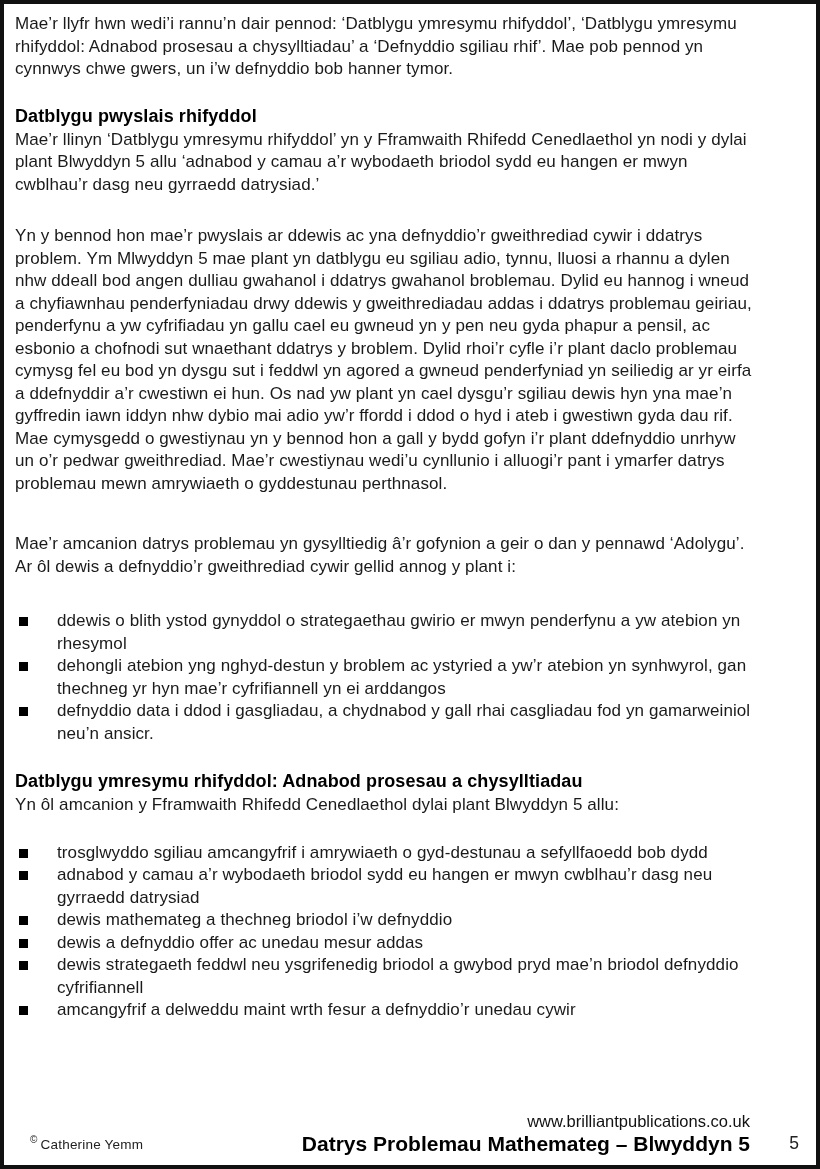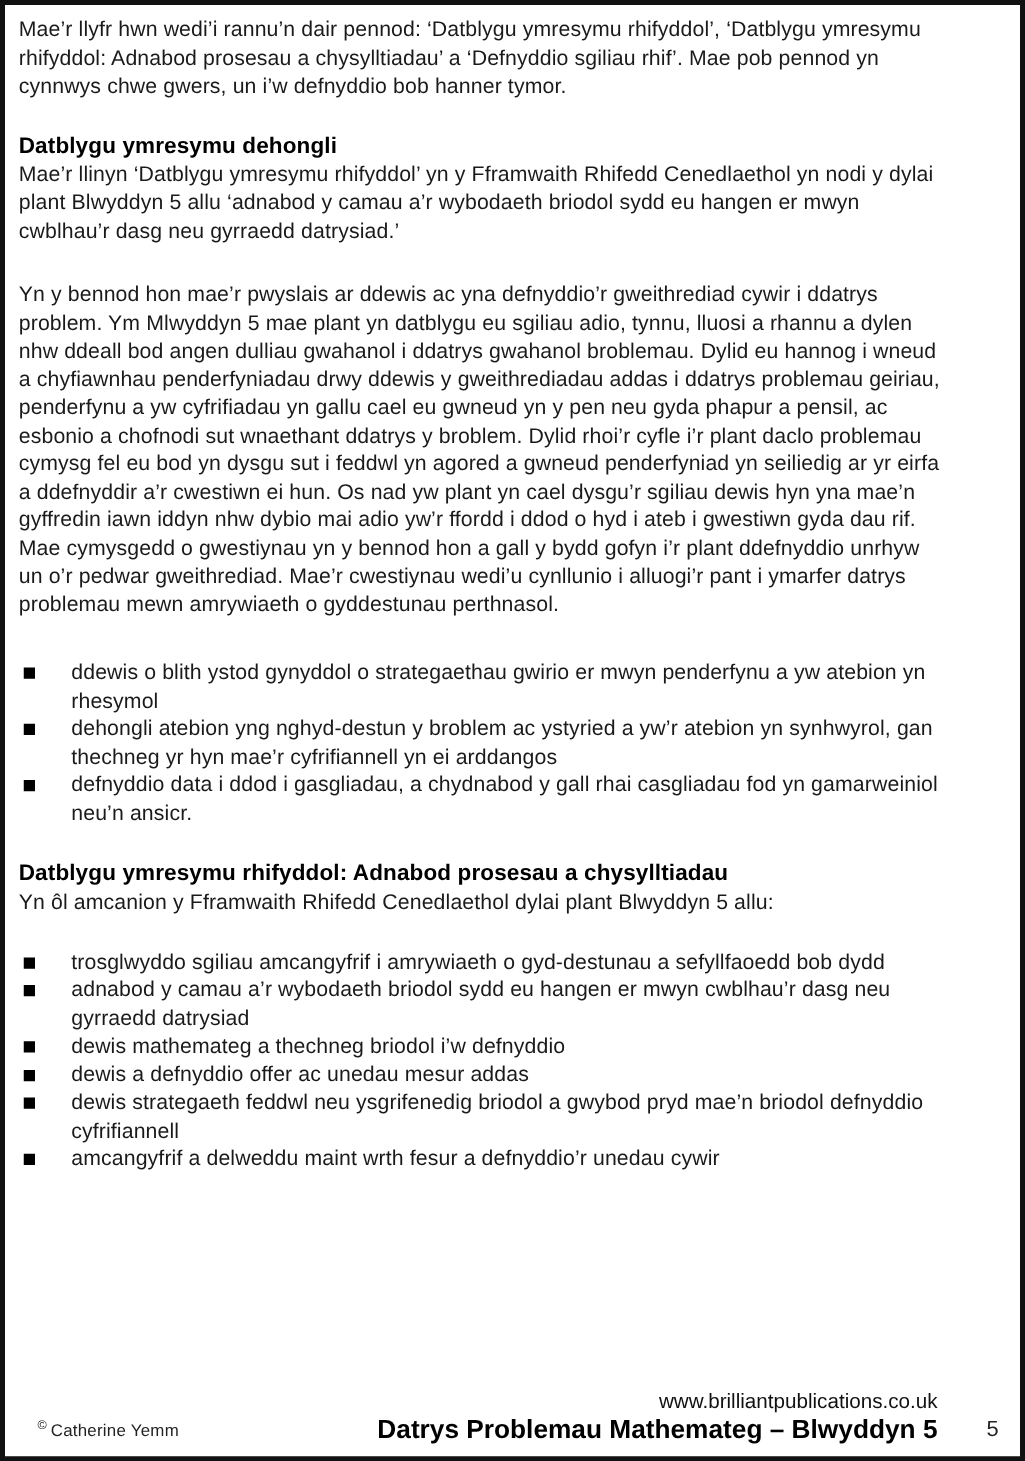--- a/index.html
+++ b/index.html
@@ -103,23 +103,24 @@
   }
 </style>
 </head>
 <body>
 
 <div class="page">
   <div class="content">
 
     <p class="para intro">Mae’r llyfr hwn wedi’i rannu’n dair pennod: ‘Datblygu ymresymu rhifyddol’, ‘Datblygu ymresymu rhifyddol: Adnabod prosesau a chysylltiadau’ a ‘Defnyddio sgiliau rhif’. Mae pob pennod yn cynnwys chwe gwers, un i’w defnyddio bob hanner tymor.</p>
 
-    <div class="heading first">Datblygu ymresymu dehongli</div>
+    <div class="heading first">Datblygu pwyslais rhifyddol</div>
     <p class="para after-heading">Mae’r llinyn ‘Datblygu ymresymu rhifyddol’ yn y Fframwaith Rhifedd Cenedlaethol yn nodi y dylai plant Blwyddyn 5 allu ‘adnabod y camau a’r wybodaeth briodol sydd eu hangen er mwyn cwblhau’r dasg neu gyrraedd datrysiad.’</p>
     <p class="para spaced">Yn y bennod hon mae’r pwyslais ar ddewis ac yna defnyddio’r gweithrediad cywir i ddatrys problem. Ym Mlwyddyn 5 mae plant yn datblygu eu sgiliau adio, tynnu, lluosi a rhannu a dylen nhw ddeall bod angen dulliau gwahanol i ddatrys gwahanol broblemau. Dylid eu hannog i wneud a chyfiawnhau penderfyniadau drwy ddewis y gweithrediadau addas i ddatrys problemau geiriau, penderfynu a yw cyfrifiadau yn gallu cael eu gwneud yn y pen neu gyda phapur a pensil, ac esbonio a chofnodi sut wnaethant ddatrys y broblem. Dylid rhoi’r cyfle i’r plant daclo problemau cymysg fel eu bod yn dysgu sut i feddwl yn agored a gwneud penderfyniad yn seiliedig ar yr eirfa a ddefnyddir a’r cwestiwn ei hun. Os nad yw plant yn cael dysgu’r sgiliau dewis hyn yna mae’n gyffredin iawn iddyn nhw dybio mai adio yw’r ffordd i ddod o hyd i ateb i gwestiwn gyda dau rif.  Mae cymysgedd o gwestiynau yn y bennod hon a gall y bydd gofyn i’r plant ddefnyddio unrhyw un o’r pedwar gweithrediad. Mae’r cwestiynau wedi’u cynllunio i alluogi’r pant i ymarfer datrys problemau mewn amrywiaeth o gyddestunau perthnasol.</p>
+    <p class="para spaced-lg">Mae’r amcanion datrys problemau yn gysylltiedig â’r gofynion a geir o dan y pennawd ‘Adolygu’. Ar ôl dewis a defnyddio’r gweithrediad cywir gellid annog y plant i:</p>
 
     <div class="bullet-list">
       <div class="bullet-row">
         <span class="sq"></span>
         <span class="bullet-text">ddewis o blith ystod gynyddol o strategaethau gwirio er mwyn penderfynu a yw atebion yn rhesymol</span>
       </div>
       <div class="bullet-row">
         <span class="sq"></span>
         <span class="bullet-text">dehongli atebion yng nghyd-destun y broblem ac ystyried a yw’r atebion yn synhwyrol, gan thechneg yr hyn mae’r cyfrifiannell yn ei arddangos</span>
       </div>

